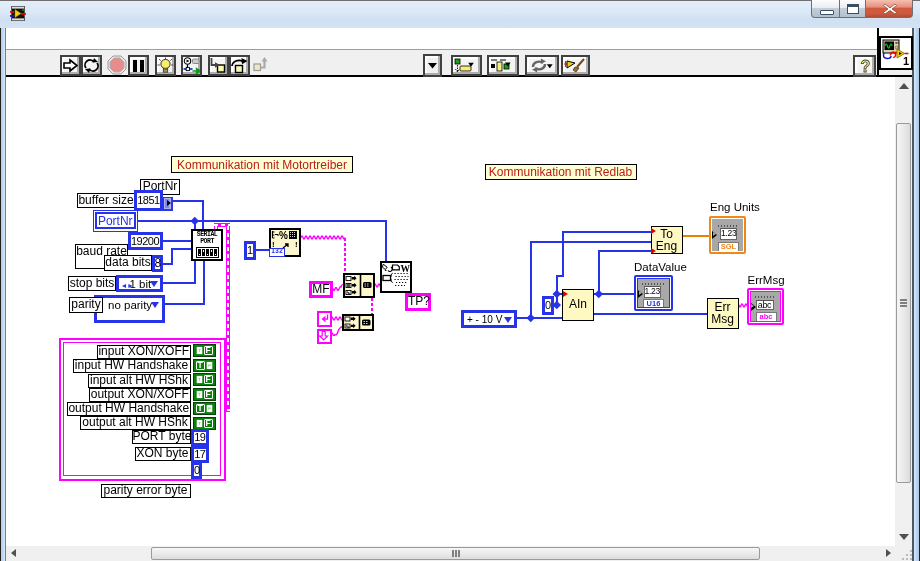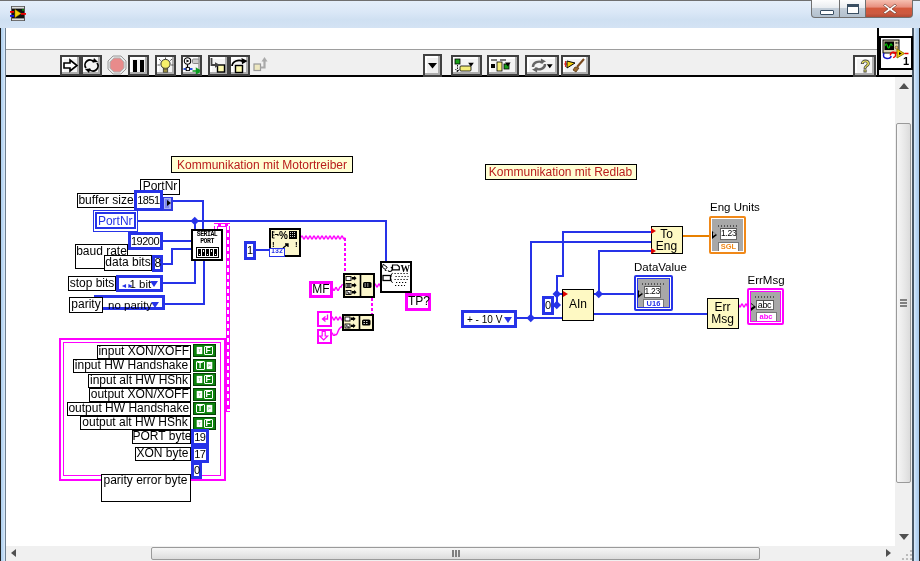--- a/index.html
+++ b/index.html
@@ -307,21 +307,21 @@
   <div class="lbl" style="left:75px;top:244px;width:53px;height:25px;line-height:12.5px;">baud rate</div>
   <div class="bluebox" style="left:127.5px;top:231.5px;width:35px;height:18px;line-height:12px;text-align:center;">19200</div>
   <div class="lbl" style="left:104px;top:255px;width:48px;height:16px;line-height:13px;">data bits</div>
   <div class="bluebox" style="left:151.5px;top:255px;width:11.5px;height:17px;line-height:11px;text-align:center;font-size:12px;">8</div>
   <div class="lbl" style="left:68px;top:276px;width:48px;height:15px;line-height:12px;">stop bits</div>
   <div class="ring" style="left:115.5px;top:274.5px;width:47.5px;height:17.5px;">
      <span style="position:absolute;left:2px;top:4px;color:#2633e8;font-size:7px;letter-spacing:-0.5px;">◄►</span>
      <span style="position:absolute;left:11px;top:1px;line-height:11px;">1 bit</span>
      <div class="vdown" style="right:2px;top:3.5px;"></div>
   </div>
-  <div class="ring" style="left:94px;top:295px;width:70.5px;height:15px;">
+  <div class="ring" style="left:94px;top:295px;width:70.5px;height:28px;">
      <span style="position:absolute;left:11px;top:1.5px;line-height:11px;">no parity</span>
      <div class="vdown" style="right:3px;top:3.5px;"></div>
   </div>
   <div class="lbl" style="left:69px;top:297px;width:34px;height:15.5px;line-height:12.5px;">parity</div>
 
   <div class="abs" style="left:191px;top:229px;width:32px;height:31.5px;box-sizing:border-box;border:2px solid #000;background:#fff;">
     <div style="position:absolute;left:0;top:1px;width:100%;text-align:center;font-family:'Liberation Mono',monospace;font-weight:bold;font-size:6.5px;line-height:6.5px;letter-spacing:-0.5px;">SERIAL<br>PORT</div>
     <div style="position:absolute;left:3px;top:16px;width:21px;height:9px;border:1px solid #000;">
       <div style="position:absolute;left:1px;top:1px;width:3px;height:7px;background:#000;"></div>
       <div style="position:absolute;left:5px;top:1px;width:3px;height:7px;background:#000;"></div>
@@ -470,21 +470,21 @@
   <div class="abs" style="left:58.5px;top:337.5px;width:167px;height:143px;box-sizing:border-box;border:2px solid #ff00ff;background:#fff;"></div>
   <div class="abs" style="left:63px;top:342px;width:158px;height:134px;box-sizing:border-box;border:1px solid #ff00ff;"></div>
   <div class="lbl" style="left:97px;top:344.5px;width:93.5px;height:14.5px;line-height:11.5px;">input XON/XOFF</div>
   <div class="lbl" style="left:72.5px;top:359px;width:118px;height:14px;line-height:11px;">input HW Handshake</div>
   <div class="lbl" style="left:87.5px;top:373.5px;width:103px;height:14px;line-height:11px;">input alt HW HShk</div>
   <div class="lbl" style="left:89px;top:387.5px;width:101.5px;height:14px;line-height:11px;">output XON/XOFF</div>
   <div class="lbl" style="left:67px;top:402px;width:123.5px;height:13.5px;line-height:10.5px;">output HW Handshake</div>
   <div class="lbl" style="left:79.5px;top:416px;width:111px;height:13.5px;line-height:10.5px;">output alt HW HShk</div>
   <div class="lbl" style="left:131.5px;top:430px;width:59px;height:14px;line-height:11px;">PORT byte</div>
   <div class="lbl" style="left:134.5px;top:446.5px;width:56px;height:14px;line-height:11px;">XON byte</div>
-  <div class="lbl" style="left:100.5px;top:474px;width:90px;height:28px;line-height:11px;">parity error byte</div>
+  <div class="lbl" style="left:100.5px;top:484px;width:90px;height:14px;line-height:11px;">parity error byte</div>
   <div class="gbool" style="left:192.5px;top:343.5px;">
       <div class="gb-in">
         <span class="gb-ghost">T</span>
         <span class="gb-act">F</span>
       </div>
     </div>
   <div class="gbool" style="left:192.5px;top:358.5px;">
       <div class="gb-in">
         <span class="gb-act">T</span>
         <span class="gb-ghost">F</span>

